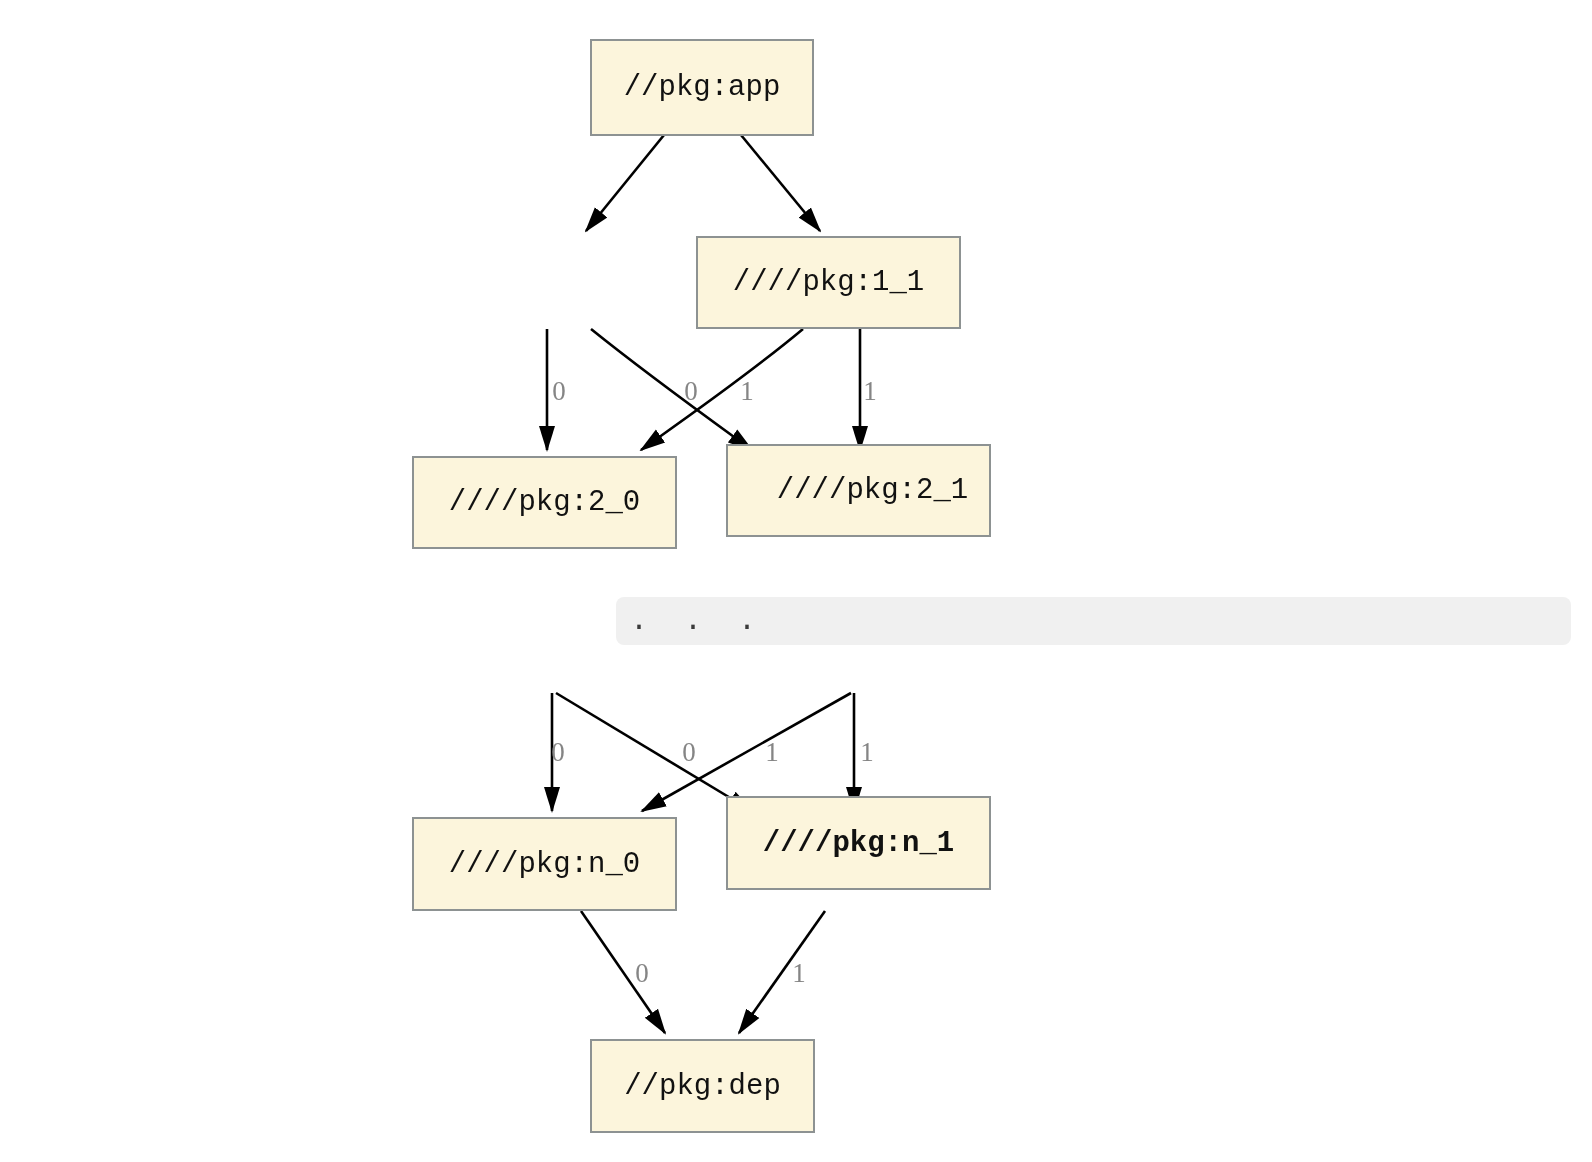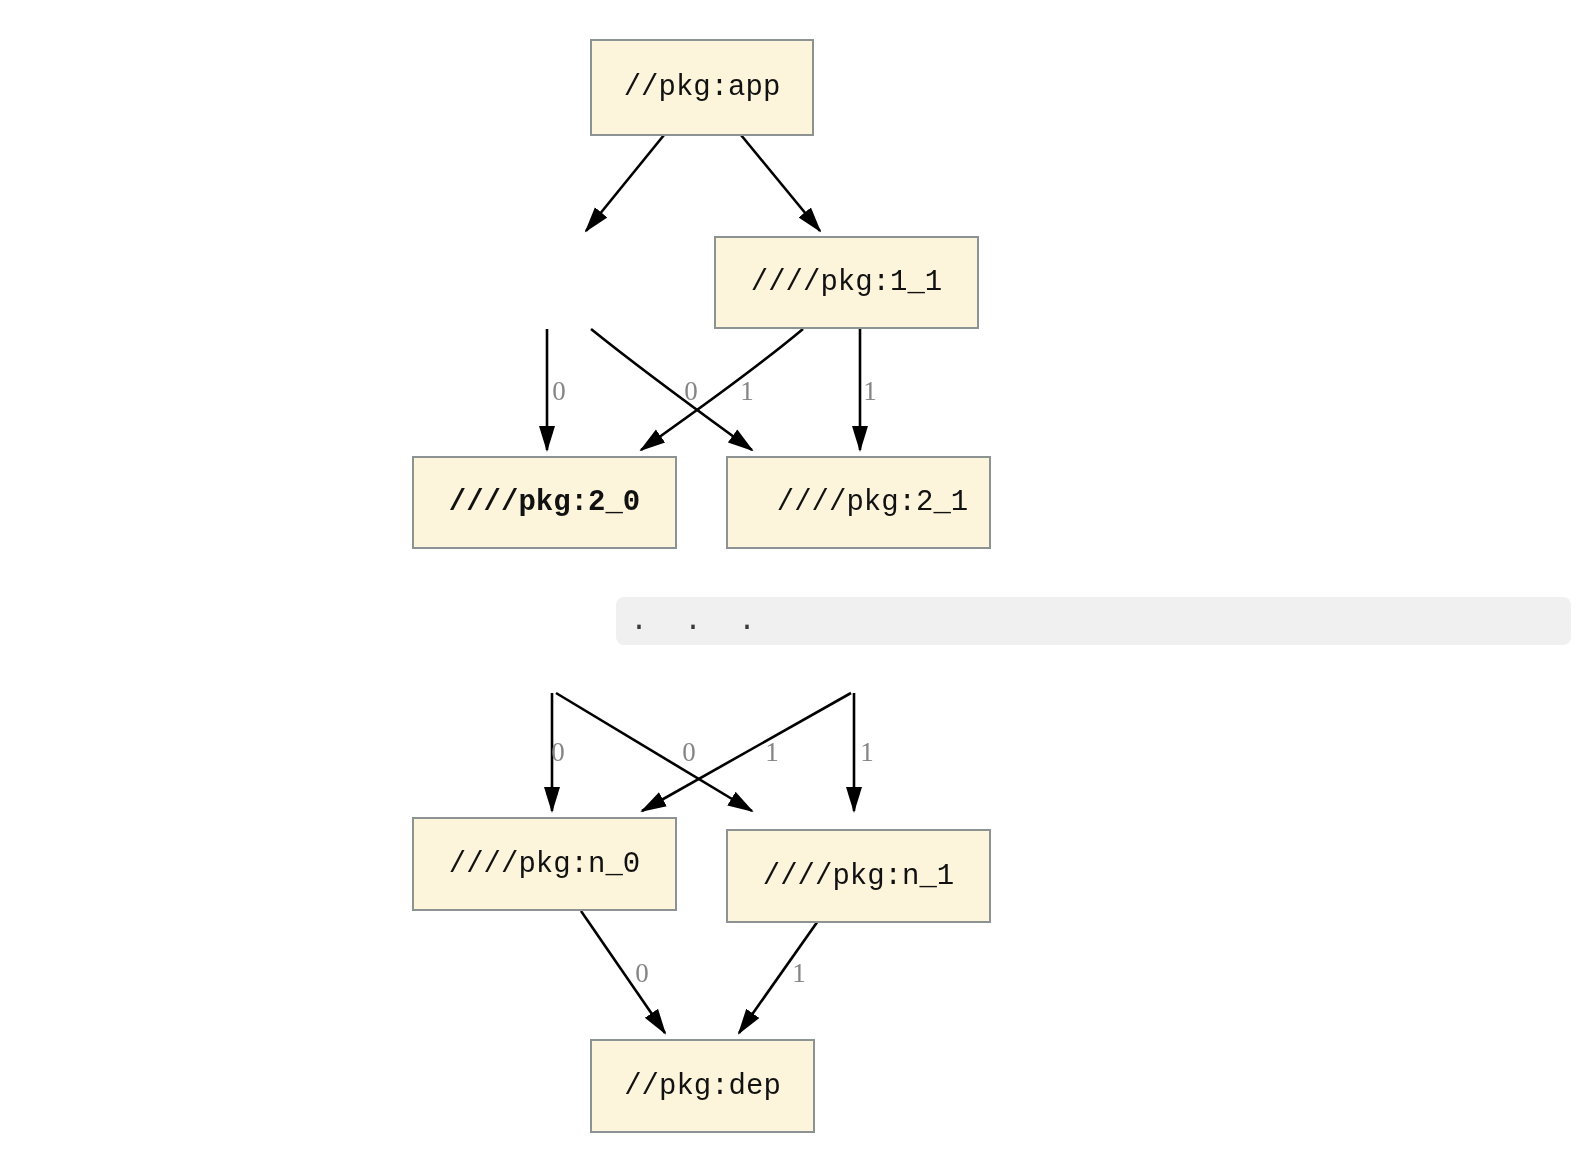--- a/index.html
+++ b/index.html
@@ -22,25 +22,25 @@
     box-sizing: border-box;
     display: flex; align-items: center; justify-content: center;
     font-family: "Liberation Mono", monospace;
     font-size: 29px;
     color: #111111;
     white-space: pre;
   }
 
   .node-app  { left: 582px; top:   39px; width: 224px; height:  97px; }
   .node-1_0  { left: 404px; top:  236px; width: 265px; height:  93px; }
-  .node-1_1  { left: 706px; top:  236px; width: 265px; height:  93px; }
-  .node-2_0  { left: 404px; top:  456px; width: 265px; height:  93px; font-weight: bold; }
-  .node-2_1  { left: 718px; top:  456px; width: 265px; height:  93px; padding-left: 28px; }
+  .node-1_1  { left: 688px; top:  236px; width: 265px; height:  93px; }
+  .node-2_0  { left: 404px; top:  456px; width: 265px; height:  93px; }
+  .node-2_1  { left: 718px; top:  444px; width: 265px; height:  93px; padding-left: 28px; }
   .node-n_0  { left: 404px; top:  817px; width: 265px; height:  94px; text-align: center; }
-  .node-n_1  { left: 718px; top:  829px; width: 265px; height:  94px; }
+  .node-n_1  { left: 718px; top:  796px; width: 265px; height:  94px; font-weight: bold; }
   .node-dep  { left: 582px; top: 1039px; width: 225px; height:  94px; }
 
   .ellipsis-band {
     position: absolute;
     left: 608px; top: 597px; width: 955px; height: 48px;
     background: #f0f0f0;
     border-radius: 8px;
     display: flex; align-items: center;
     padding-left: 14px;
     box-sizing: border-box;

